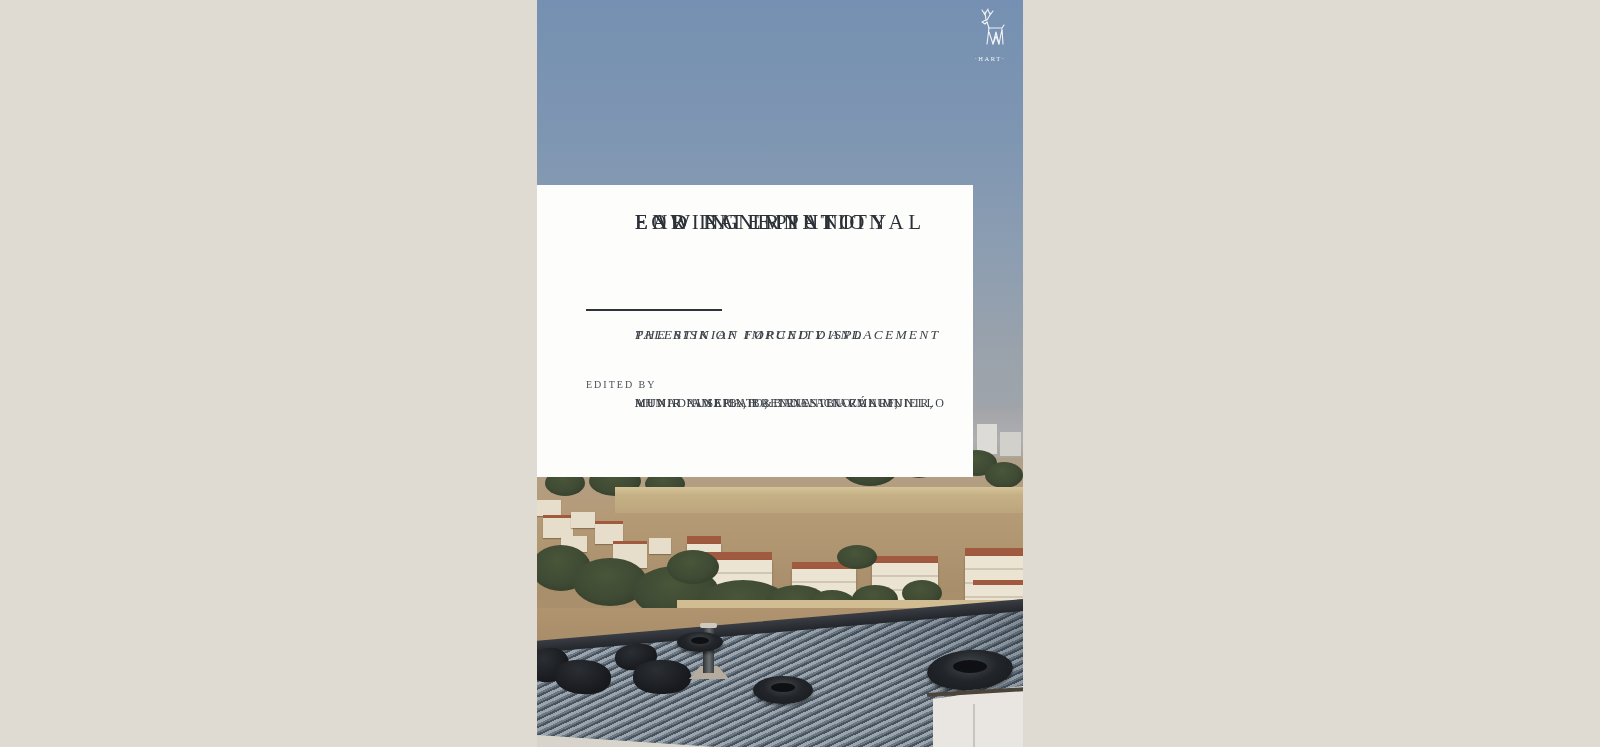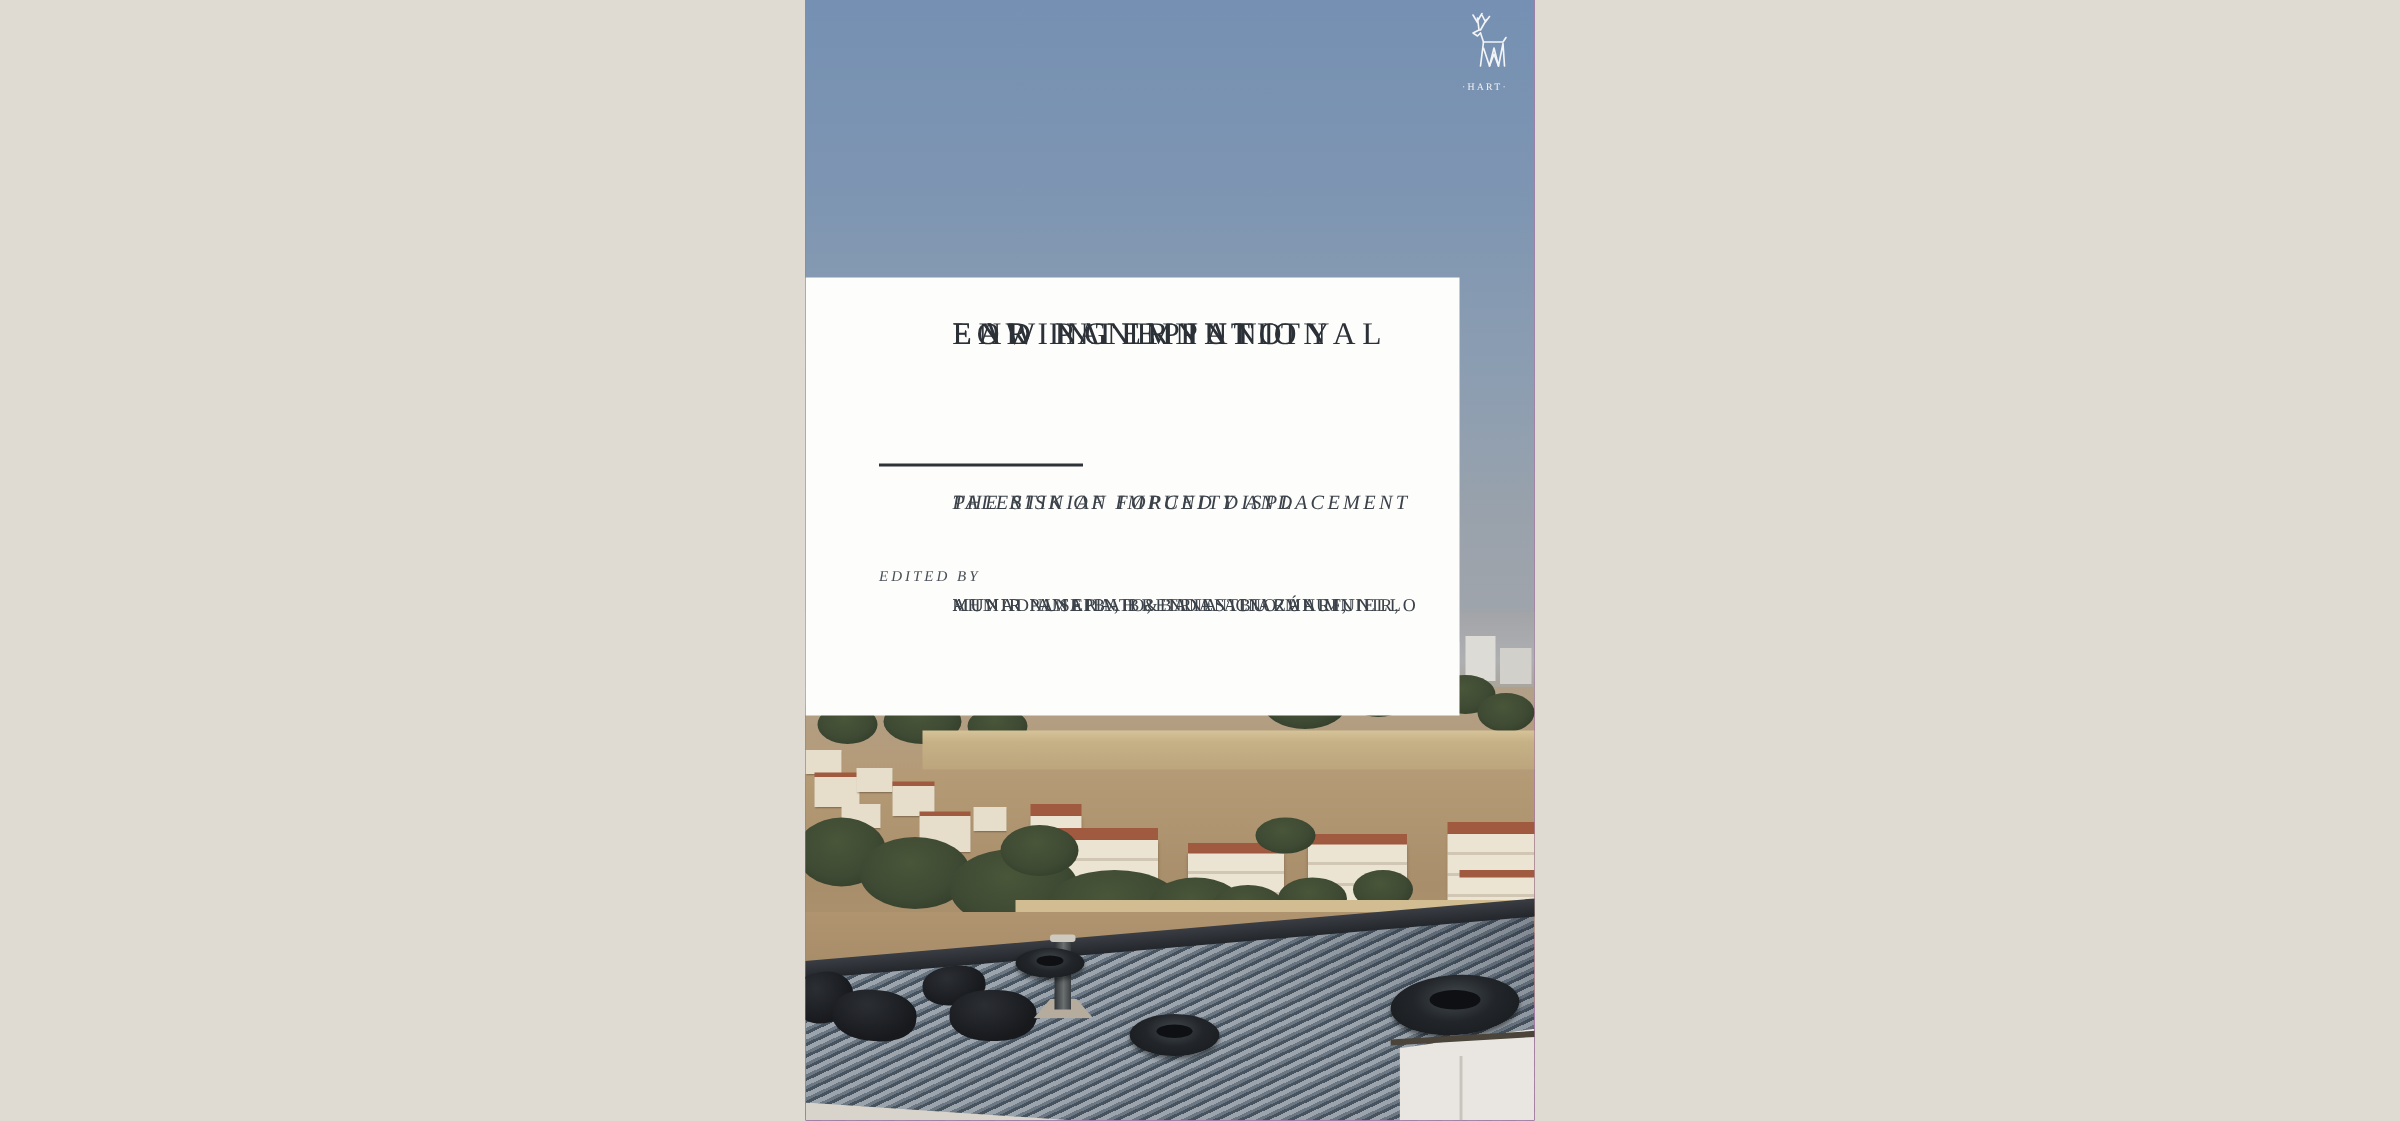--- a/index.html
+++ b/index.html
@@ -54,21 +54,21 @@
   .wallBR-seam{left:44%;top:34%;width:2px;height:66%;background:#c9c5be;}
   .wallBR-top{left:390px;top:690px;width:100px;height:4px;background:#4a443a;transform:rotate(-3.4deg);}
   .sliverBL{left:0;top:732px;width:180px;height:15px;background:#d9d4cb;
     clip-path:polygon(0 20%,100% 100%,0 100%);}
 
   .titlebox{left:0;top:185px;width:436px;height:292px;background:var(--box-white,#fdfdfc);}
   .titlebox *{position:absolute;left:49px;white-space:nowrap;}
   .booktitle{top:22px;font-size:21px;line-height:30px;letter-spacing:4.5px;color:var(--title-text,#2c3137);}
   .divider{top:124px;width:136px;height:0;border-top:2px solid #2e3338;}
   .subtitle{top:141px;font-style:italic;font-size:13.5px;line-height:17.5px;letter-spacing:2.2px;color:#3c4249;}
-  .editedby{top:194px;font-size:10px;letter-spacing:2px;color:#4a5057;font-style:italic;}
+  .editedby{top:194px;font-size:10px;letter-spacing:2px;color:#4a5057;}
   .editors{top:209px;font-size:12px;line-height:18px;letter-spacing:1.4px;color:#3c4249;}
 
   .hartlogo{left:430px;top:8px;width:46px;height:58px;text-align:center;}
   .hartlogo svg{position:absolute;left:7px;top:0;}
   .hartword{position:absolute;left:0;top:47px;width:46px;font-family:"Liberation Serif",serif;
     font-size:6.5px;letter-spacing:1.5px;color:#f2f4f6;text-align:center;}
 </style>
 </head>
 <body>
 

